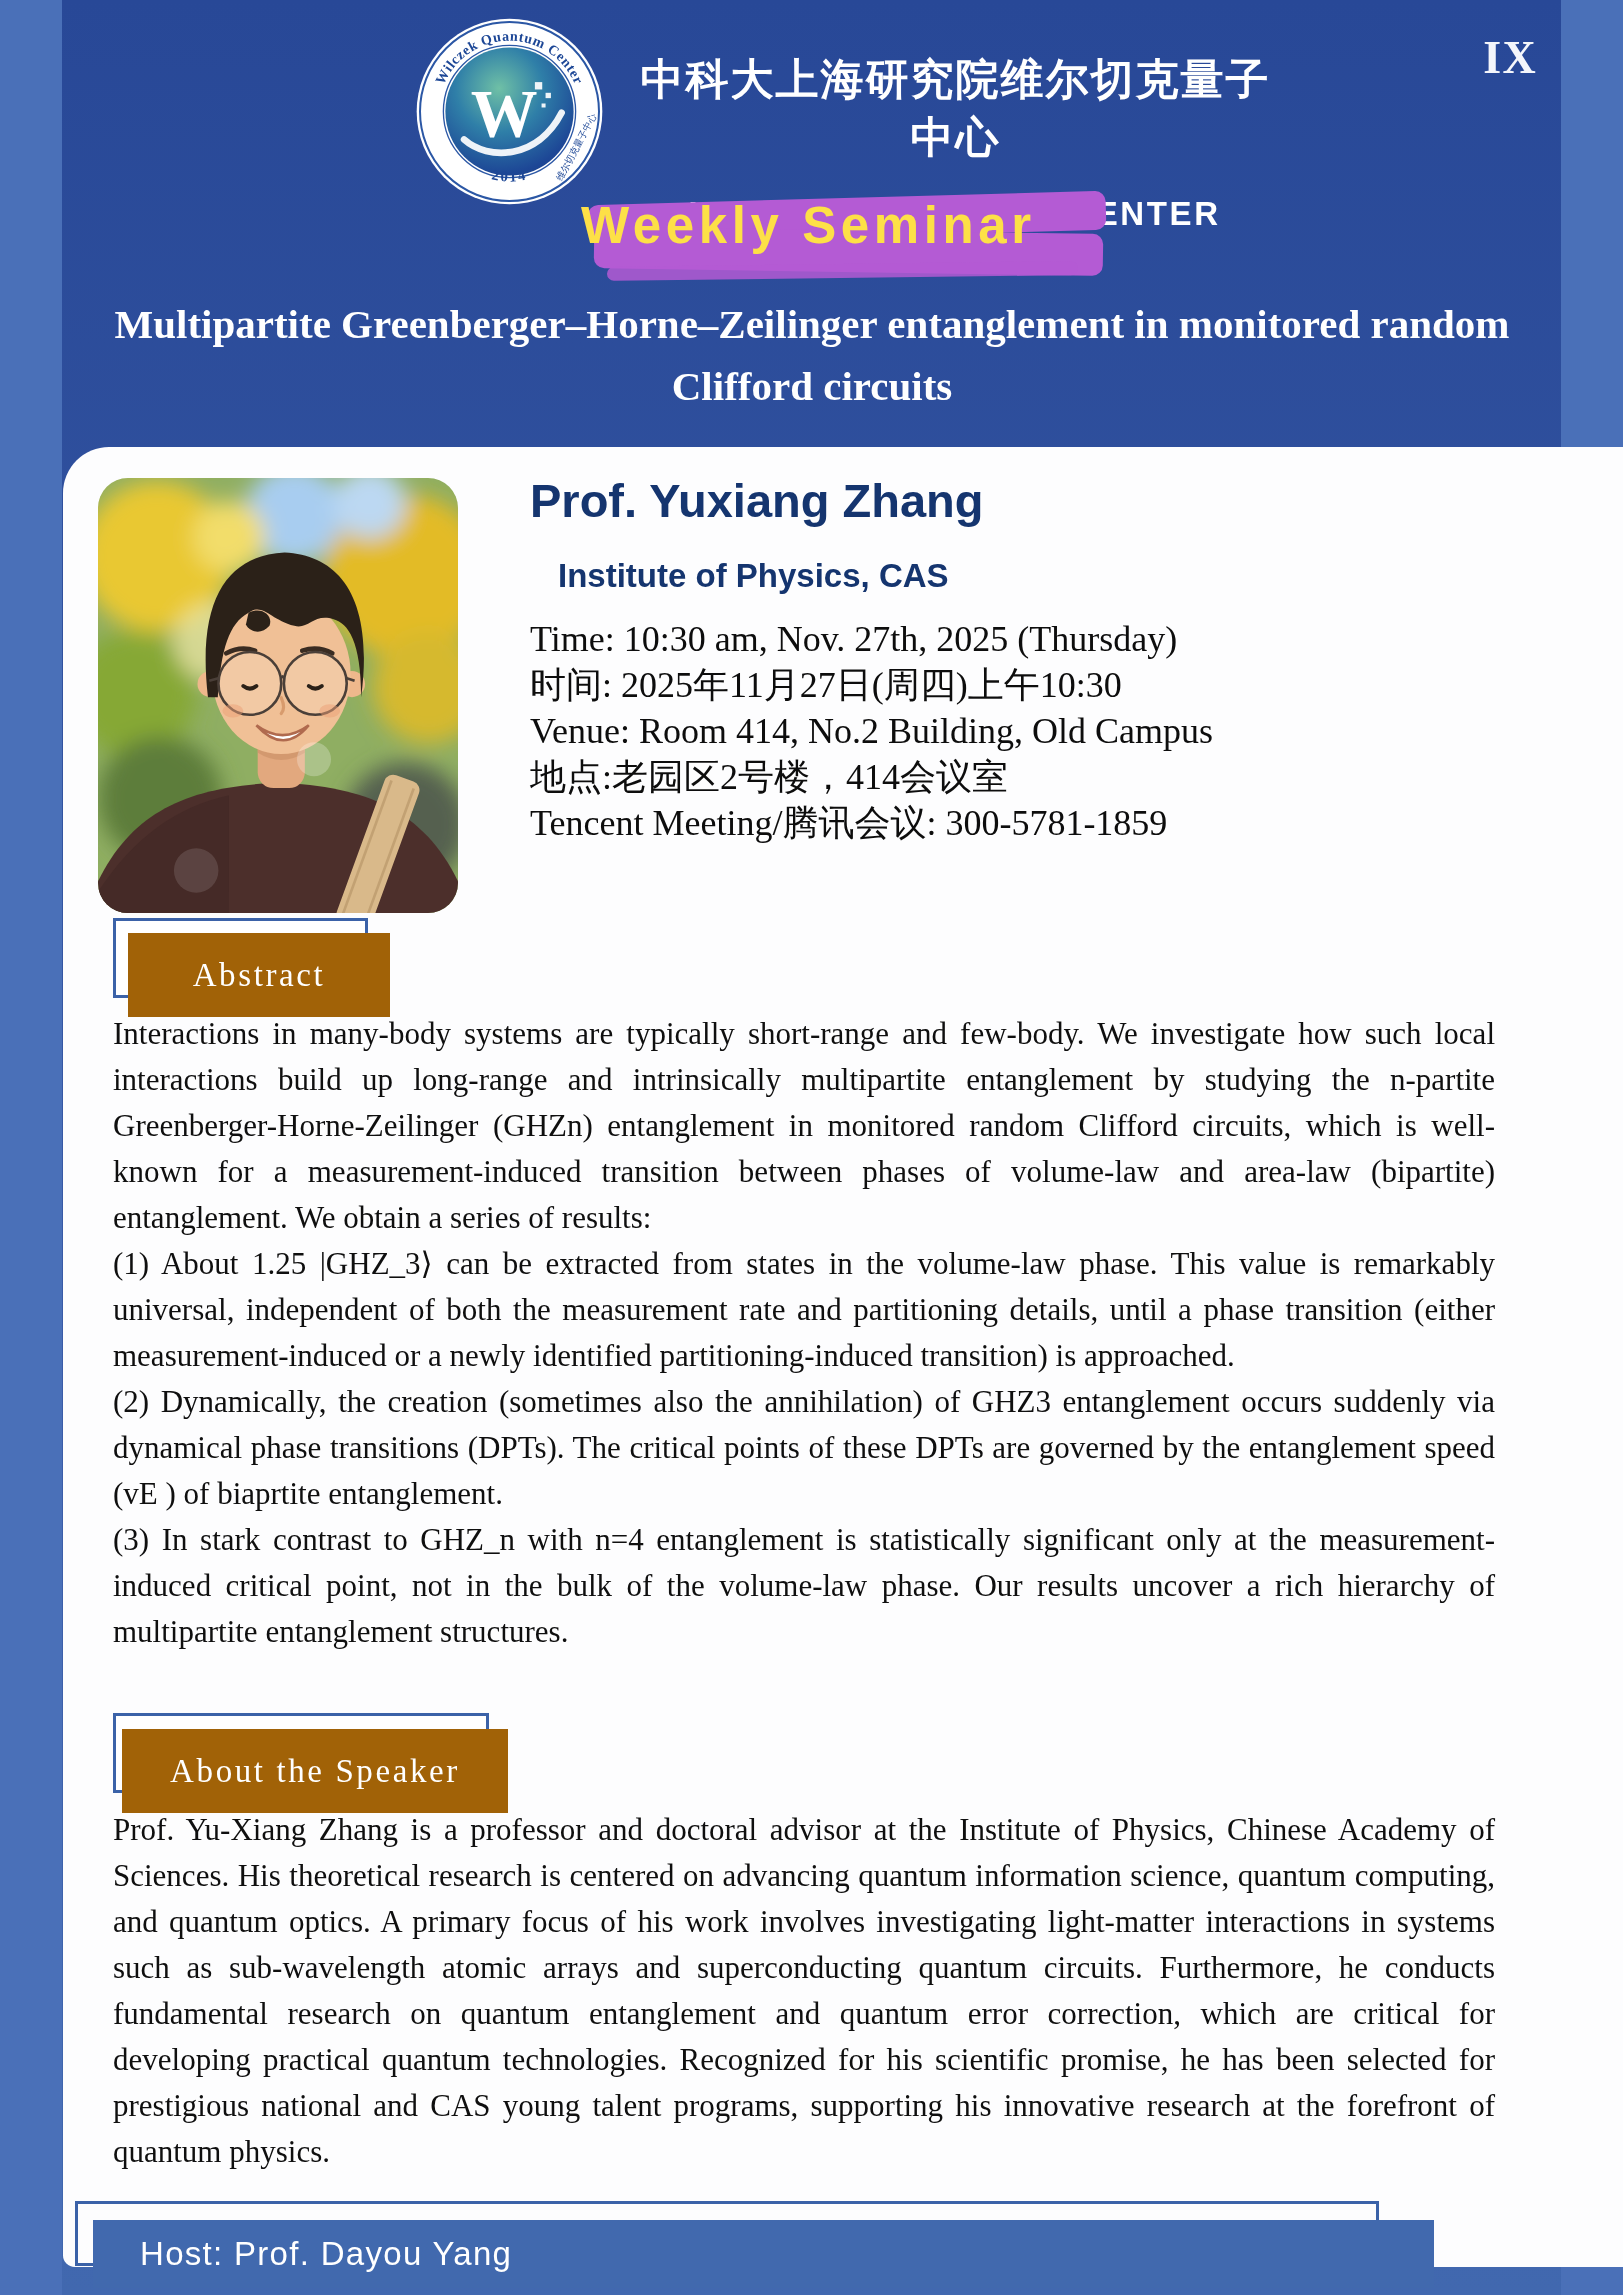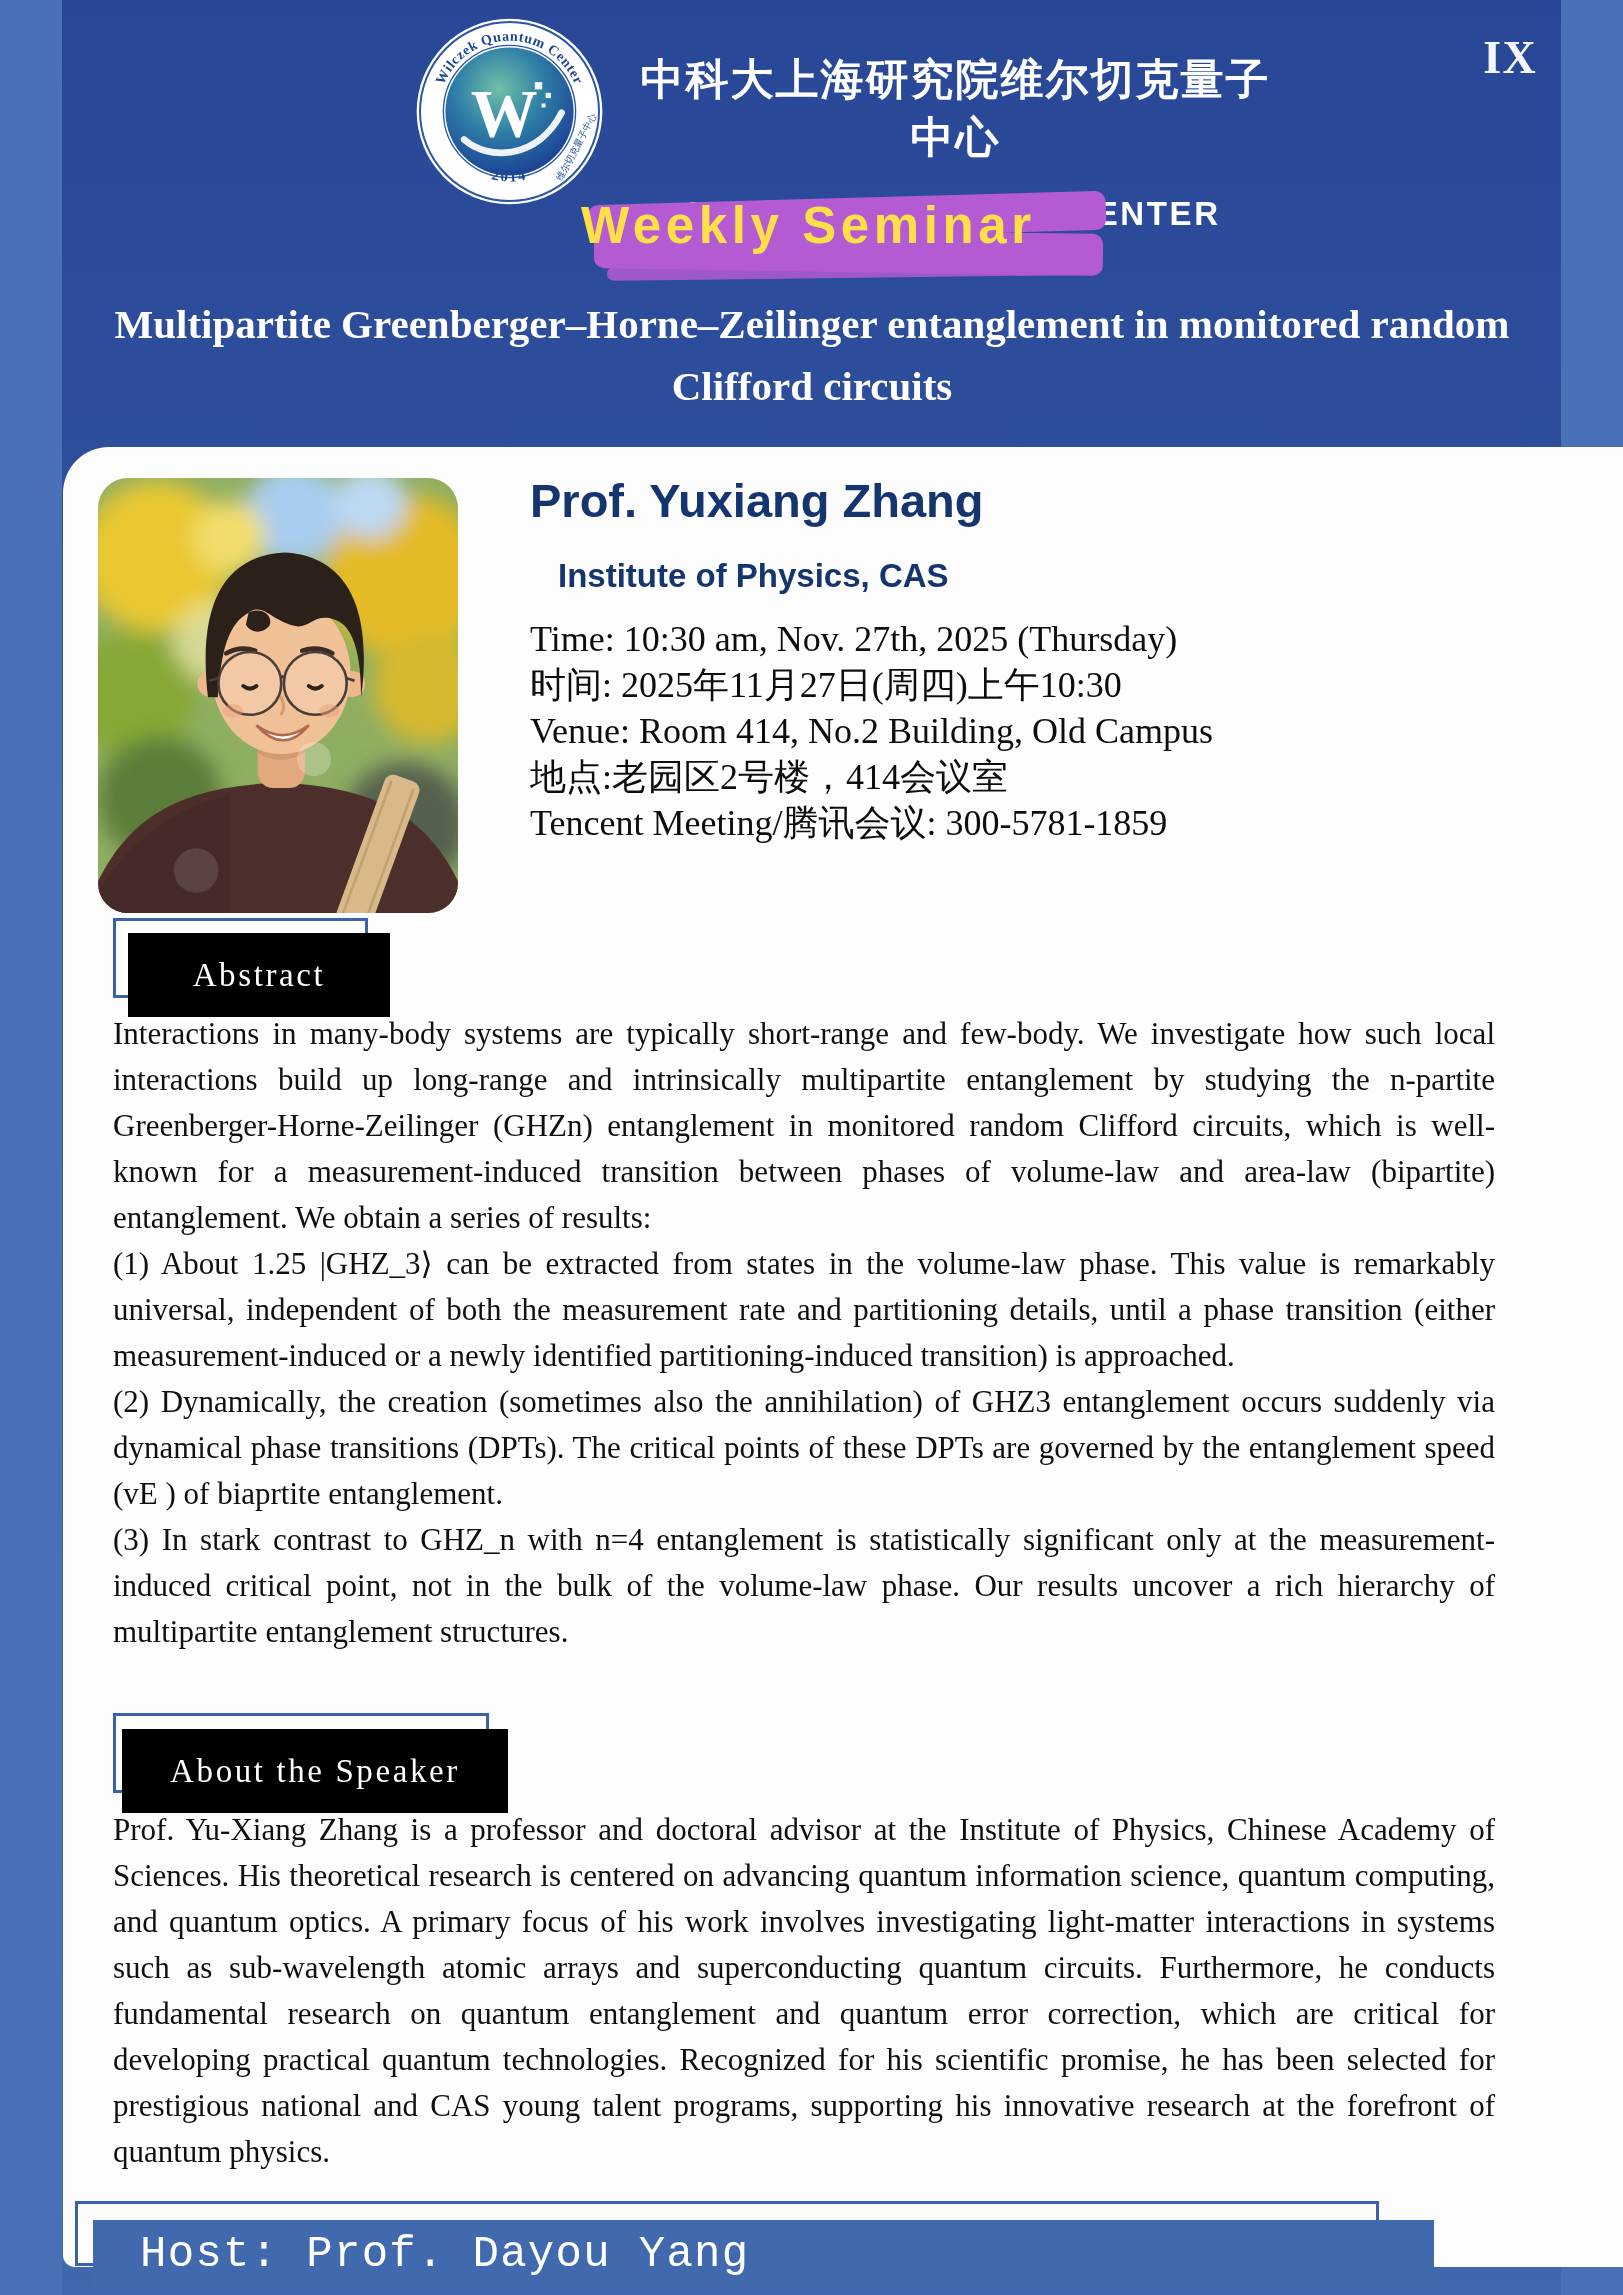--- a/index.html
+++ b/index.html
@@ -64,21 +64,21 @@
     color:#15356f;font-size:33px;font-weight:700;
     font-family:"Liberation Sans","DejaVu Sans",sans-serif;
     margin-left:28px;
   }
   #detail-list{position:absolute;left:467px;top:169px;width:995px;}
   .detail-line{font-size:36px;line-height:46px;color:#0d0d0d;}
   .label-ghost{
     position:absolute;background:#fff;border:3.3px solid #3b62a8;
   }
   .label-box{
-    position:absolute;background:#000000;color:#fff;
+    position:absolute;background:#a16207;color:#fff;
     display:flex;align-items:center;justify-content:center;
     font-size:33px;letter-spacing:2.6px;font-weight:400;
   }
   #abstract-ghost{left:50px;top:471px;width:255px;height:80px;}
   #abstract-box{left:65px;top:486px;width:262px;height:84px;}
   #about-ghost{left:50px;top:1266px;width:376px;height:80px;}
   #about-box{left:59px;top:1282px;width:386px;height:84px;}
 
   
   .bodytext{
@@ -90,22 +90,22 @@
   .bodytext p{margin:0;}
 
   
   #host-ghost{
     position:absolute;left:75px;top:2201px;width:1304px;height:65px;
     background:#fdfdfe;border:3.3px solid #3b62a8;
   }
   #host-box{
     position:absolute;left:93px;top:2220px;width:1341px;height:68px;
     background:#4169ae;color:#fff;display:flex;align-items:center;
-    font-size:44px;letter-spacing:1.3px;padding-left:47px;
-    font-family:Liberation Mono, monospace;
+    font-size:33px;letter-spacing:1.3px;padding-left:47px;
+    font-family:Liberation Sans, sans-serif;
   }
 </style>
 </head>
 <body>
 
 <div id="poster">
   <div id="inner-panel"></div>
 
   <div id="page-number" class="serif">IX</div>
 

